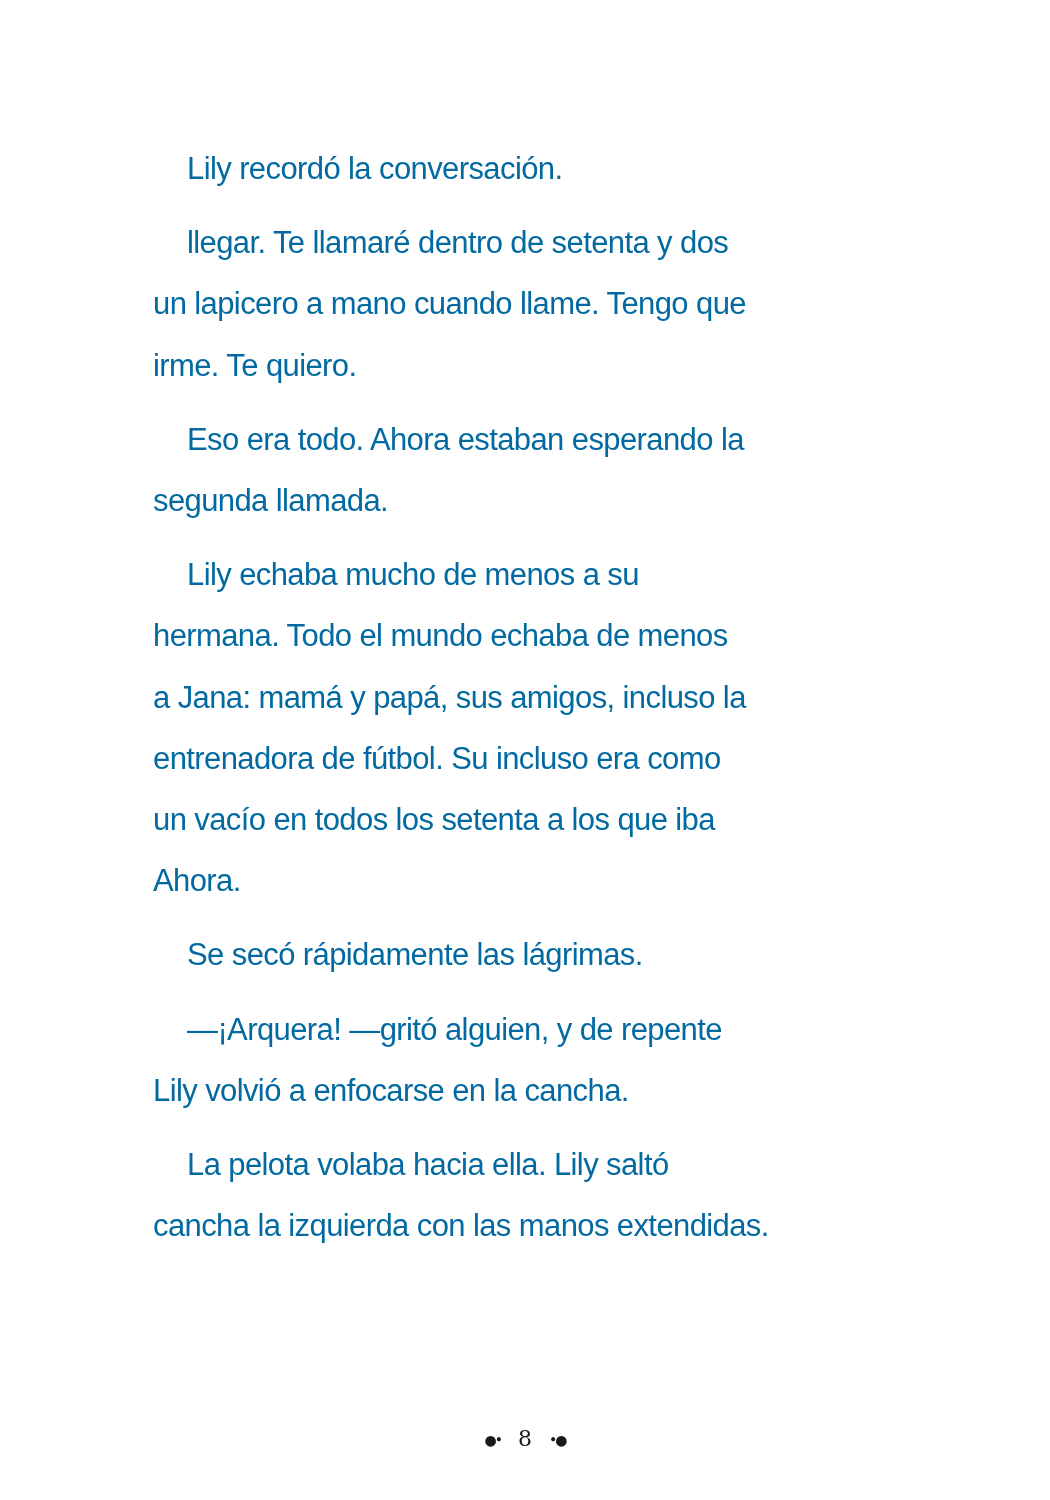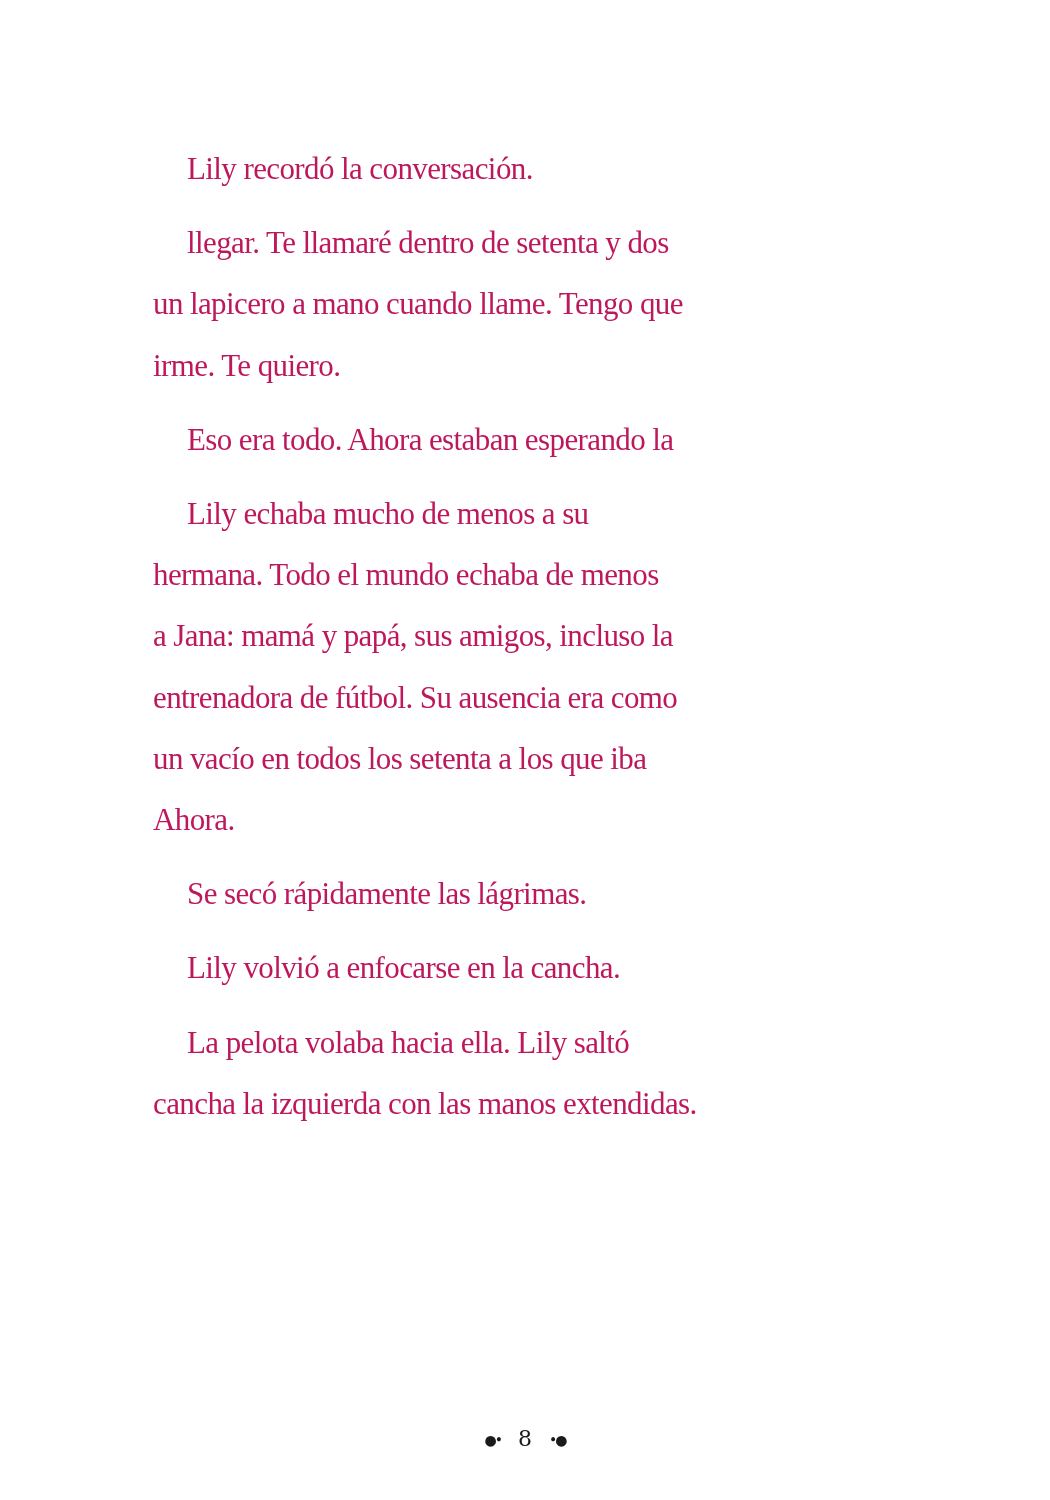--- a/index.html
+++ b/index.html
@@ -1,20 +1,20 @@
 <!DOCTYPE html>
 <html><head>
 <meta charset="utf-8">
 <style>
   html, body { margin: 0; padding: 0; background: #ffffff; }
   body { width: 1050px; height: 1500px; position: relative; overflow: hidden; }
   .page {
     position: absolute; left: 137px; top: 138px; width: 790px;
-    font-family: Liberation Serif, serif;
-    color: #be185d;
+    font-family: Liberation Sans, sans-serif;
+    color: #0369a1;
     font-size: 31px;
     line-height: 61.2px;
     letter-spacing: -0.6px;
   }
   .para { margin: 0 0 13px 0; text-indent: 50px; white-space: normal; }
   .line { display: block; white-space: nowrap; }
   .para .line + .line { text-indent: 0; margin-left: 16px; }
   .para .line:first-child { padding-left: 50px; }
   .para { text-indent: 0; }
   .footer {
@@ -30,33 +30,35 @@
     <p class="para">
       <span class="line">Lily recordó la conversación.</span>
     </p>
     <p class="para">
       <span class="line">llegar. Te llamaré dentro de setenta y dos</span>
       <span class="line">un lapicero a mano cuando llame. Tengo que</span>
       <span class="line">irme. Te quiero.</span>
     </p>
     <p class="para">
       <span class="line">Eso era todo. Ahora estaban esperando la</span>
+      <span class="line">segunda llamada.</span>
     </p>
     <p class="para">
       <span class="line">Lily echaba mucho de menos a su</span>
       <span class="line">hermana. Todo el mundo echaba de menos</span>
       <span class="line">a Jana: mamá y papá, sus amigos, incluso la</span>
-      <span class="line">entrenadora de fútbol. Su ausencia era como</span>
+      <span class="line">entrenadora de fútbol. Su incluso era como</span>
       <span class="line">un vacío en todos los setenta a los que iba</span>
       <span class="line">Ahora.</span>
     </p>
     <p class="para">
       <span class="line">Se secó rápidamente las lágrimas.</span>
     </p>
     <p class="para">
+      <span class="line">—¡Arquera! —gritó alguien, y de repente</span>
       <span class="line">Lily volvió a enfocarse en la cancha.</span>
     </p>
     <p class="para">
       <span class="line">La pelota volaba hacia ella. Lily saltó</span>
       <span class="line">cancha la izquierda con las manos extendidas.</span>
     </p>
   </div>
 
 <div class="footer">
   <span class="orn">●•</span>

